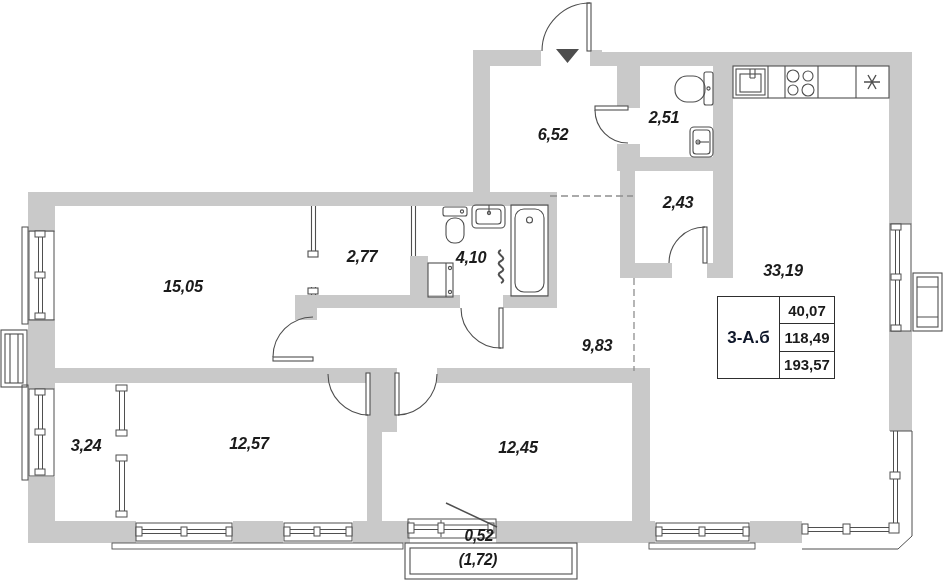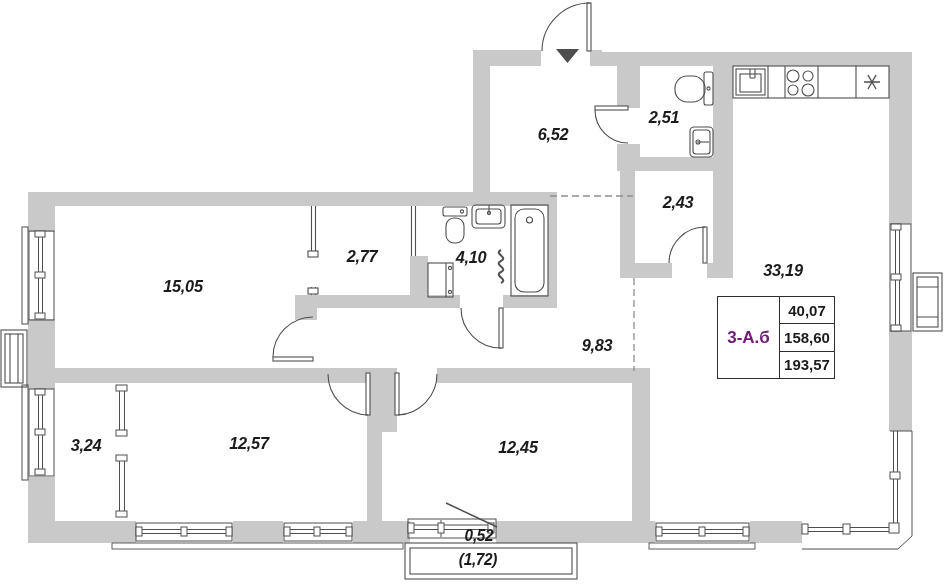--- a/index.html
+++ b/index.html
@@ -6,21 +6,21 @@
   #stage{position:relative;width:945px;height:585px;background:#fff;overflow:hidden;
          font-family:"Liberation Sans",sans-serif;}
   #plan-svg{position:absolute;left:0;top:0;}
   .rlabel{position:absolute;transform:translate(-50%,-50%) scaleX(.96);
           font:italic 600 17px "Liberation Sans",sans-serif;color:#1b1b1b;
           letter-spacing:-.3px;white-space:nowrap;}
   .rlabel.small{font-size:16px;}
   .stat-table{position:absolute;left:717px;top:296px;width:118px;height:83px;
               border:1.6px solid #2e2e2e;display:flex;background:#fff;box-sizing:border-box;}
   .stat-unit{width:61px;border-right:1.6px solid #2e2e2e;display:flex;align-items:center;
-             justify-content:center;font-size:17px;font-weight:600;color:#701a75;}
+             justify-content:center;font-size:17px;font-weight:600;color:#0f172a;}
   .stat-vals{flex:1;display:flex;flex-direction:column;}
   .stat-vals .sv{flex:1;display:flex;align-items:center;justify-content:center;
                  font-size:15px;font-weight:600;color:#1b1b1b;border-top:1.6px solid #2e2e2e;}
   .stat-vals .sv:first-child{border-top:none;}
 </style>
 </head>
 <body>
 
 <div id="stage">
 
@@ -278,18 +278,18 @@
   <div class="rlabel" style="left:86px;top:446px">3,24</div>
   <div class="rlabel" style="left:249px;top:444px">12,57</div>
   <div class="rlabel" style="left:518px;top:448px">12,45</div>
   <div class="rlabel small" style="left:479px;top:536px">0,52</div>
   <div class="rlabel small" style="left:478px;top:560px">(1,72)</div>
 
   <div class="stat-table">
     <div class="stat-unit">3-А.б</div>
     <div class="stat-vals">
       <div class="sv">40,07</div>
-      <div class="sv">158,60</div>
+      <div class="sv">118,49</div>
       <div class="sv">193,57</div>
     </div>
   </div>
 
 </div>
 
 </body></html>

